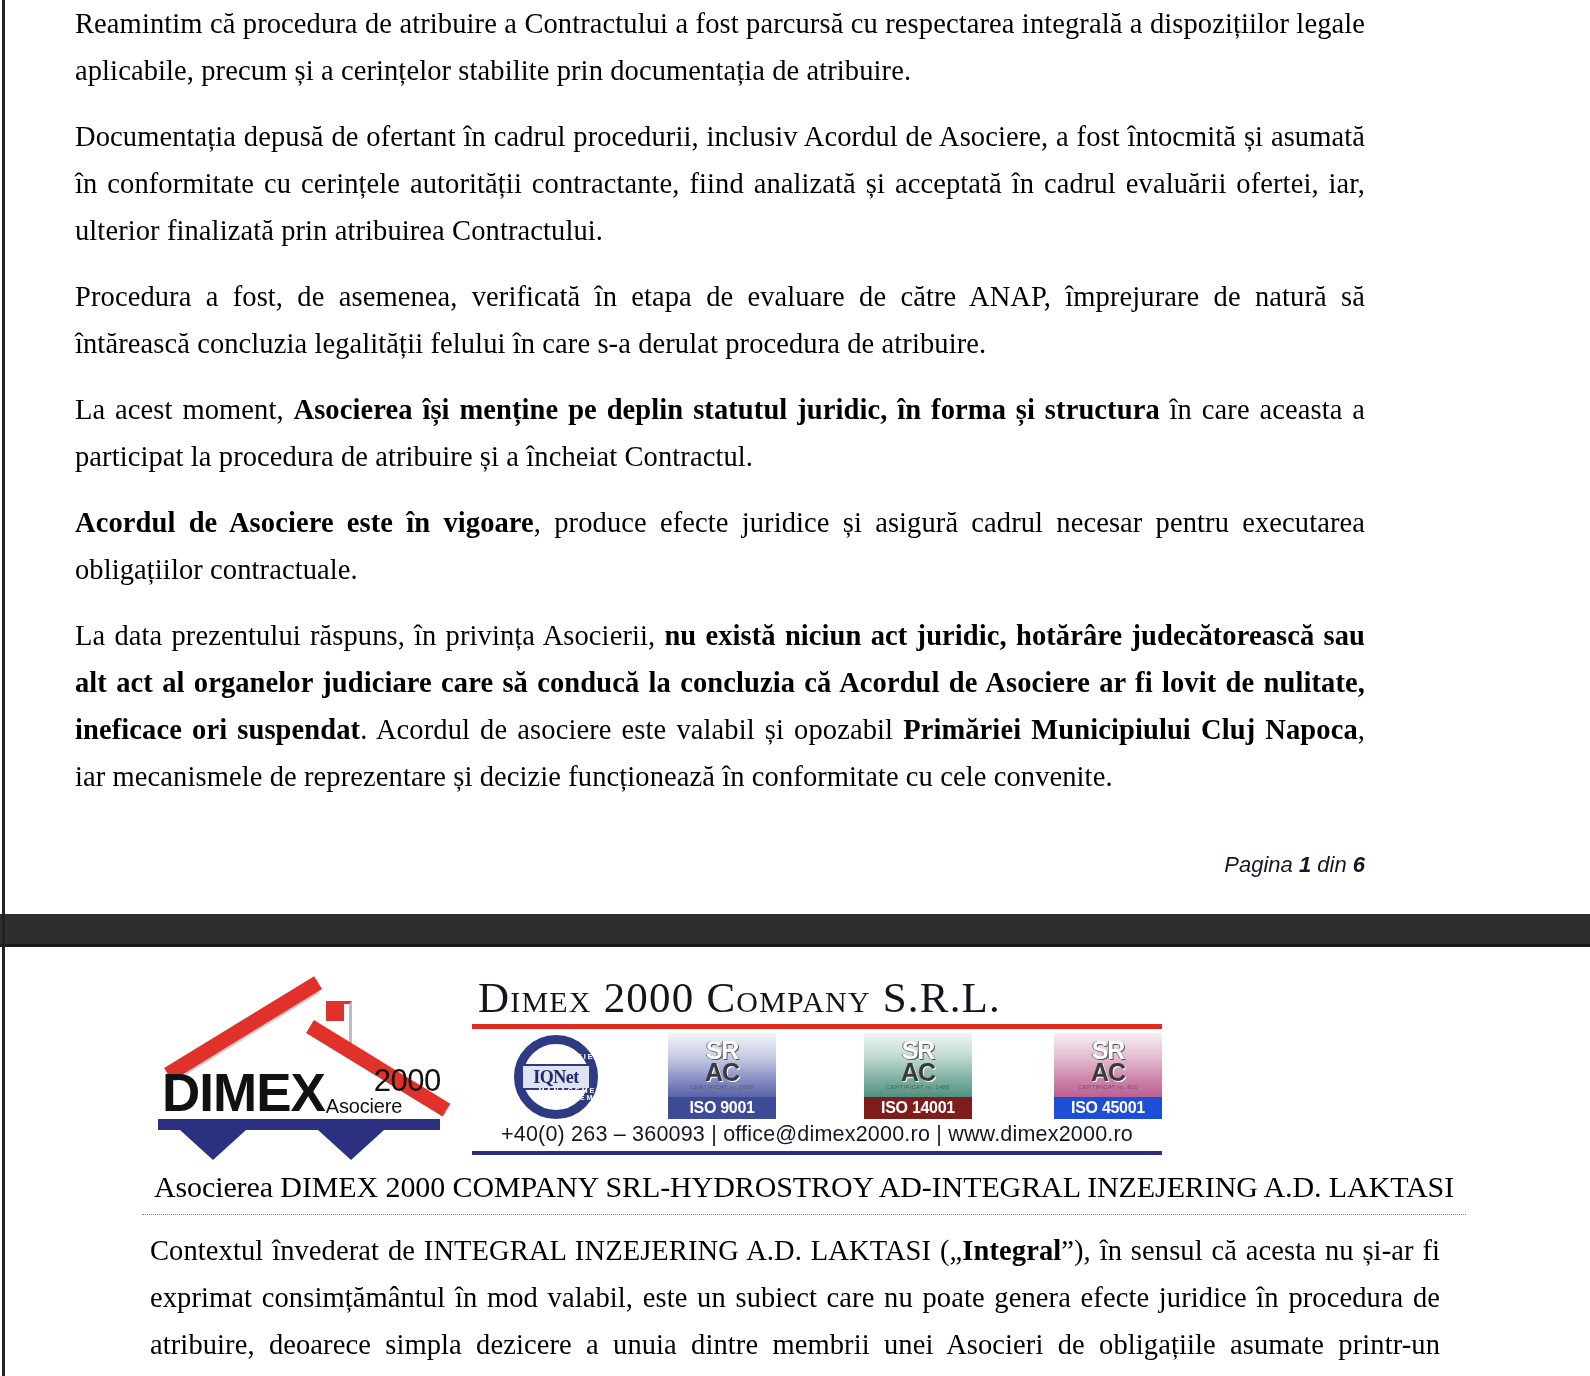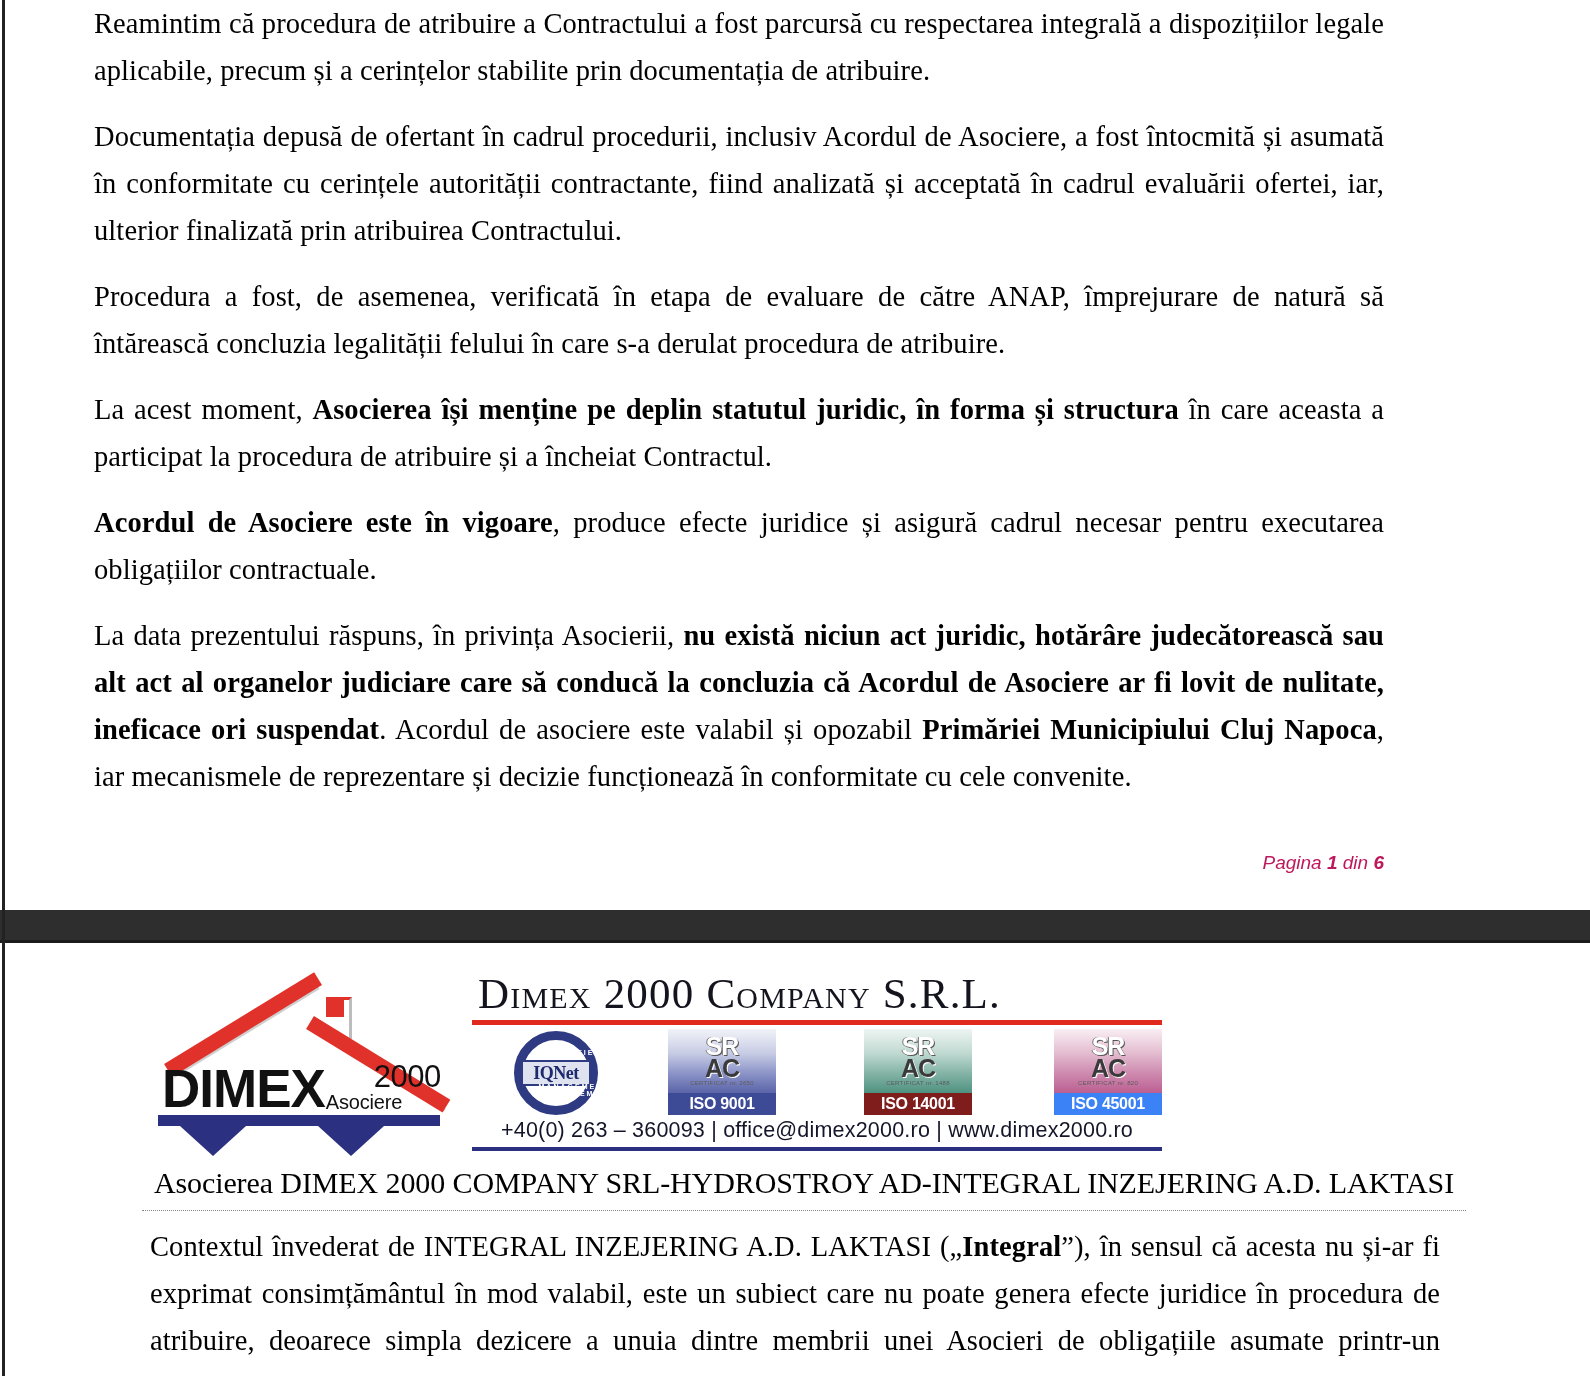--- a/index.html
+++ b/index.html
@@ -23,43 +23,43 @@
     background: #222222;
     z-index: 5;
   }
 
   .page {
     position: relative;
     background: #ffffff;
     width: 1590px;
   }
 
-  .page-one { padding: 0 150px 0 94px; }
+  .page-one { padding: 0 150px 0 75px; }
 
   
   .para {
     font-size: 28.5px;
     line-height: 47px;
     text-align: justify;
     color: #000000;
     margin: 0 0 19px 0;
     letter-spacing: 0.1px;
   }
   .para b { font-weight: bold; }
 
   .content-block { width: 1290px; }
 
   
   .page-footer {
     width: 1290px;
     text-align: right;
     font-family: "Liberation Sans", "DejaVu Sans", sans-serif;
     font-style: italic;
-    font-size: 19px;
-    color: #be185d;
+    font-size: 22px;
+    color: #0f172a;
     margin-top: 52px;
   }
   .page-footer b { font-weight: bold; font-style: italic; }
 
   
   .page-gap {
     width: 1590px;
     height: 30px;
     background: #2e2e2e;
     margin-top: 36px;
@@ -287,21 +287,21 @@
     align-items: center;
     justify-content: center;
     font-family: "Liberation Sans", "DejaVu Sans", sans-serif;
     font-weight: bold;
     font-size: 16px;
     color: #ffffff;
     letter-spacing: -0.3px;
   }
   .srac.b1 .srac-iso { background: #3d4a96; }
   .srac.b2 .srac-iso { background: #7f1d1d; }
-  .srac.b3 .srac-iso { background: #3b82f6; }
+  .srac.b3 .srac-iso { background: #1d4ed8; }
 
   .contact-lines {
     width: 690px;
     margin-top: 2px;
   }
   .contact-line {
     font-family: "Liberation Sans", "DejaVu Sans", sans-serif;
     font-size: 21.5px;
     color: #15152a;
     letter-spacing: 0.2px;

